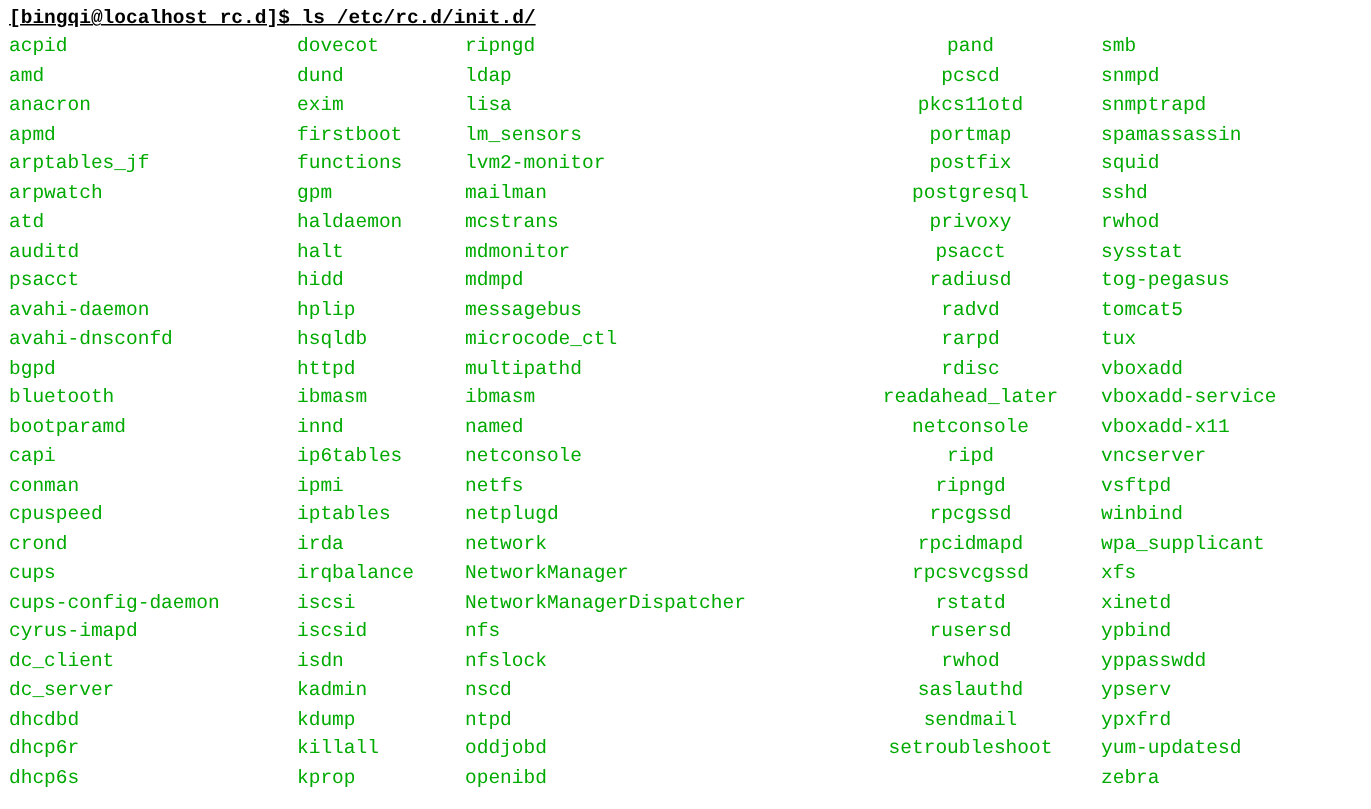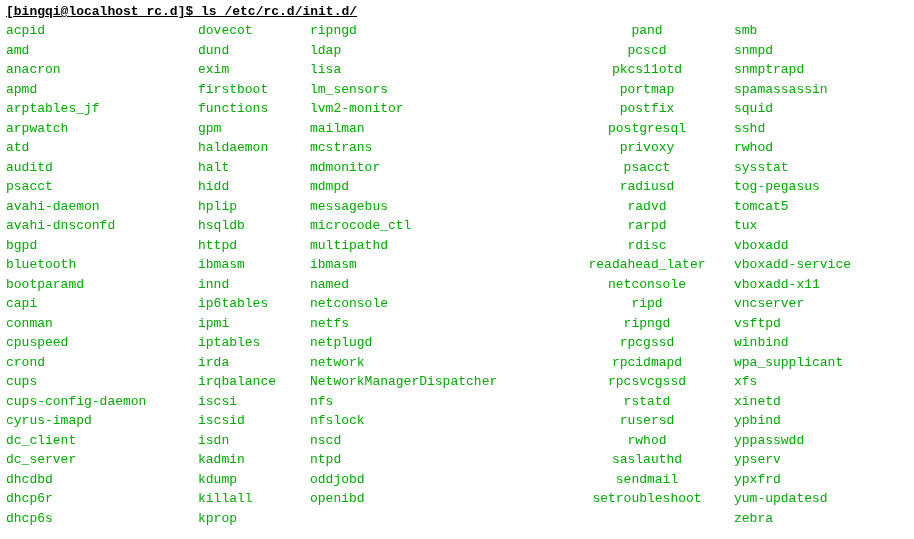--- a/index.html
+++ b/index.html
@@ -106,20 +106,21 @@
       <span class="file">mdmpd</span>
       <span class="file">messagebus</span>
       <span class="file">microcode_ctl</span>
       <span class="file">multipathd</span>
       <span class="file">ibmasm</span>
       <span class="file">named</span>
       <span class="file">netconsole</span>
       <span class="file">netfs</span>
       <span class="file">netplugd</span>
       <span class="file">network</span>
+      <span class="file">NetworkManager</span>
       <span class="file">NetworkManagerDispatcher</span>
       <span class="file">nfs</span>
       <span class="file">nfslock</span>
       <span class="file">nscd</span>
       <span class="file">ntpd</span>
       <span class="file">oddjobd</span>
       <span class="file">openibd</span>
     </div>
   <div class="col" style="min-width: 150px; align-items: center;">
       <span class="file">pand</span>

